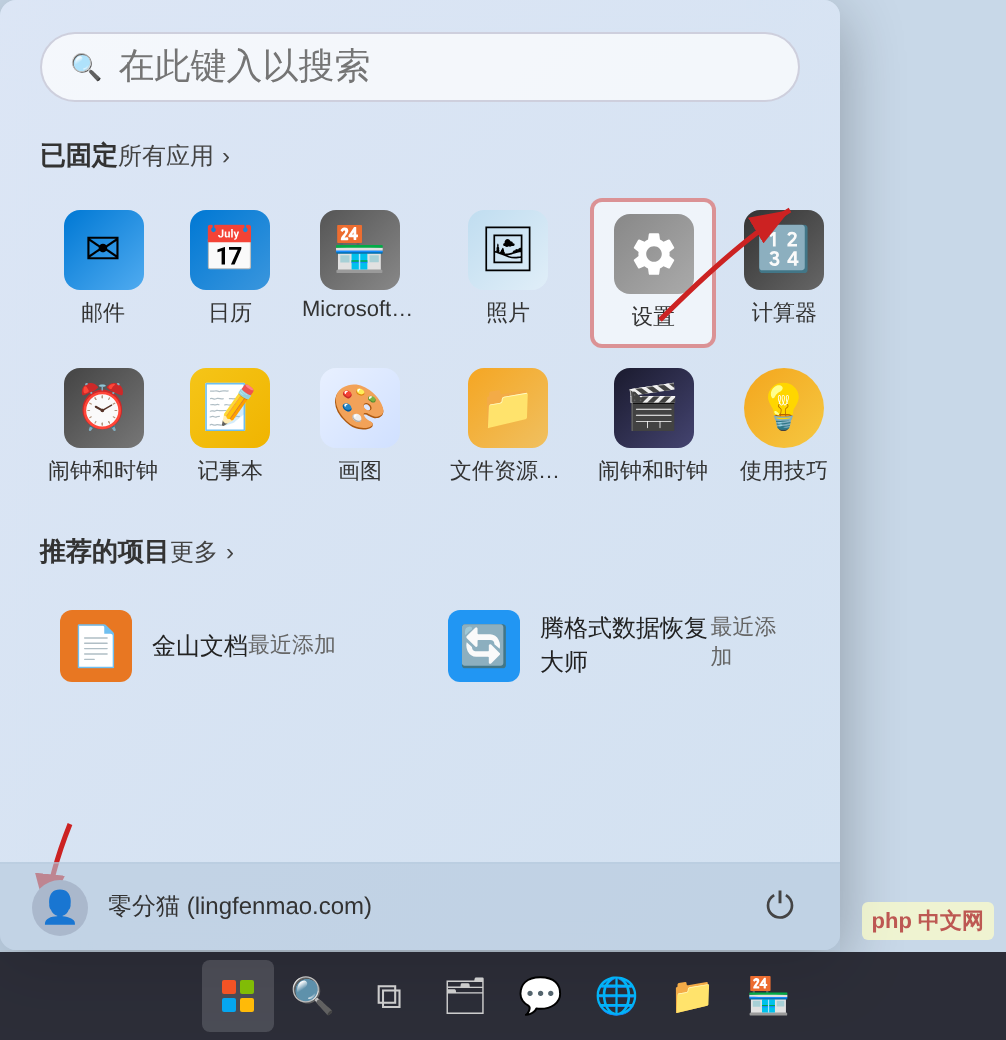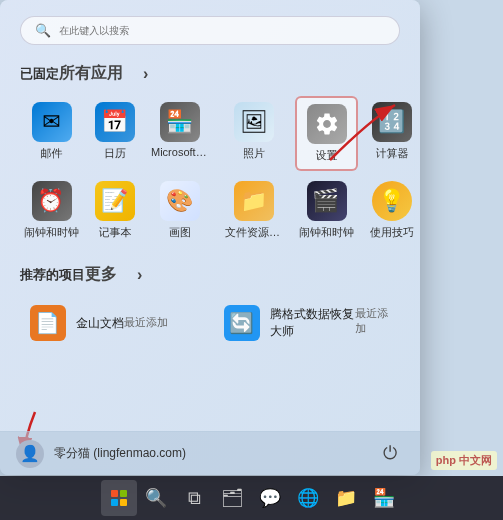--- a/index.html
+++ b/index.html
@@ -34,45 +34,44 @@
       border: 1px solid rgba(180,180,200,0.6);
       border-radius: 20px;
       padding: 6px 14px;
       margin-bottom: 18px;
       gap: 8px;
     }
     .search-bar input {
       border: none;
       background: transparent;
       outline: none;
-      font-size: 10px;
+      font-size: 18px;
       color: #555;
       width: 100%;
       font-family: Liberation Sans, sans-serif;
     }
 
     
     .section-header {
       display: flex;
       align-items: center;
       margin-bottom: 12px;
     }
     .section-title {
       font-size: 13px;
       font-weight: 600;
       color: #333;
     }
     .section-link {
-      font-size: 16px;
+      font-size: 12px;
       color: #444;
       cursor: pointer;
       display: flex;
       align-items: center;
-      gap: 20px;
-      font-weight: bold;
+      gap: 4px;
     }
 
     
     .pinned-grid {
       display: grid;
       grid-template-columns: repeat(6, 1fr);
       gap: 4px 8px;
       margin-bottom: 18px;
     }
     .app-item {

